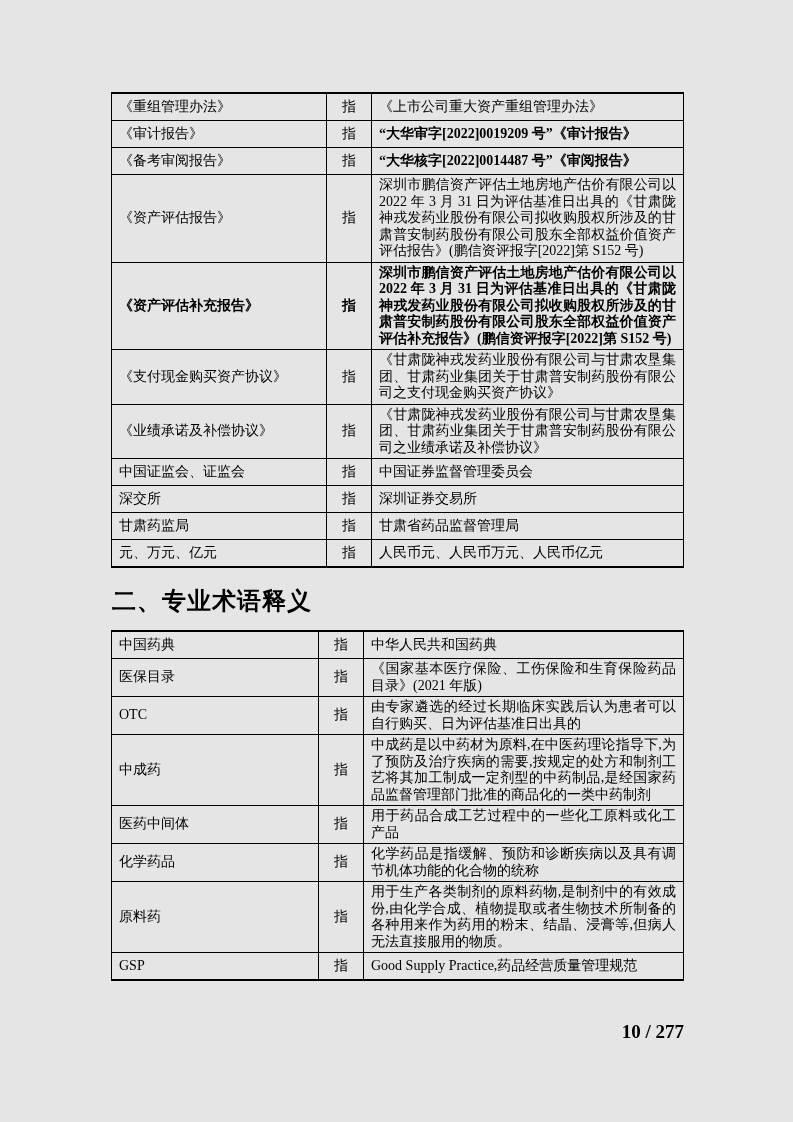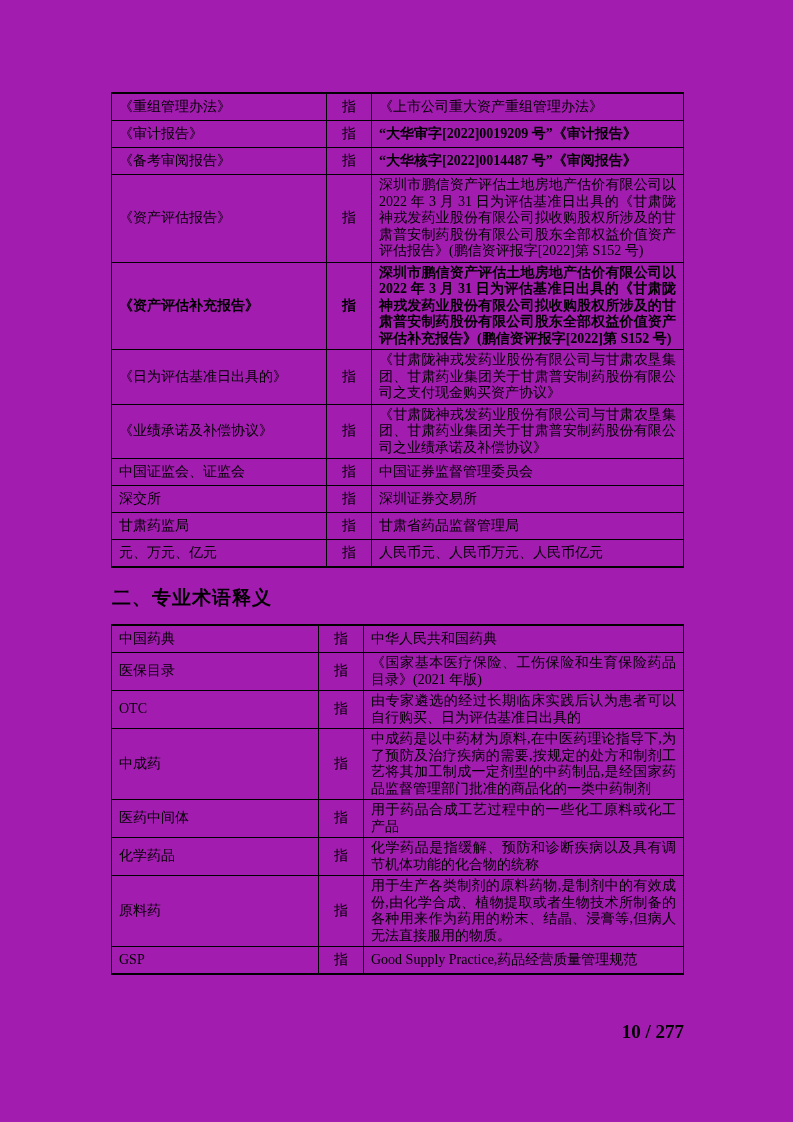--- a/index.html
+++ b/index.html
@@ -1,21 +1,21 @@
 <!DOCTYPE html>
 <html><head>
 <meta charset="utf-8">
 <style>
   html, body { margin: 0; padding: 0; background: #ffffff; }
   .page {
     position: relative;
     width: 793px;
     height: 1122px;
     margin: 0 auto;
-    background: #a21caf;
+    background: #e5e5e5;
     color: #000;
     font-family: "Liberation Serif", "DejaVu Serif", serif;
     overflow: hidden;
   }
   .content {
     position: absolute;
     left: 111px;
     top: 92px;
     width: 573px;
   }
@@ -39,21 +39,21 @@
   table.t2 td.term { width: 192px; margin-left: 33px; }
   td.ref { width: 30px; text-align: center; }
   td.defn { text-align: justify; }
   .em {
     font-weight: 700;
   }
   .section-heading {
     margin: 17px 0 13px 1px;
     font-family: "Liberation Sans", "DejaVu Sans", sans-serif;
     font-weight: 700;
-    font-size: 19px;
+    font-size: 24px;
     letter-spacing: 1px;
     color: #000;
   }
   .page-footer {
     position: absolute;
     top: 1021px;
     right: 109px;
     font-family: "Liberation Serif", "DejaVu Serif", serif;
     font-weight: 700;
     font-size: 19px;
@@ -86,21 +86,21 @@
           <td class="term">《资产评估报告》</td>
           <td class="ref">指</td>
           <td class="defn">深圳市鹏信资产评估土地房地产估价有限公司以 2022 年 3 月 31 日为评估基准日出具的《甘肃陇神戎发药业股份有限公司拟收购股权所涉及的甘肃普安制药股份有限公司股东全部权益价值资产评估报告》(鹏信资评报字[2022]第 S152 号)</td>
         </tr>
         <tr>
           <td class="term em">《资产评估补充报告》</td>
           <td class="ref em">指</td>
           <td class="defn em">深圳市鹏信资产评估土地房地产估价有限公司以 2022 年 3 月 31 日为评估基准日出具的《甘肃陇神戎发药业股份有限公司拟收购股权所涉及的甘肃普安制药股份有限公司股东全部权益价值资产评估补充报告》(鹏信资评报字[2022]第 S152 号)</td>
         </tr>
         <tr>
-          <td class="term">《日为评估基准日出具的》</td>
+          <td class="term">《支付现金购买资产协议》</td>
           <td class="ref">指</td>
           <td class="defn">《甘肃陇神戎发药业股份有限公司与甘肃农垦集团、甘肃药业集团关于甘肃普安制药股份有限公司之支付现金购买资产协议》</td>
         </tr>
         <tr>
           <td class="term">《业绩承诺及补偿协议》</td>
           <td class="ref">指</td>
           <td class="defn">《甘肃陇神戎发药业股份有限公司与甘肃农垦集团、甘肃药业集团关于甘肃普安制药股份有限公司之业绩承诺及补偿协议》</td>
         </tr>
         <tr>
           <td class="term">中国证监会、证监会</td>

